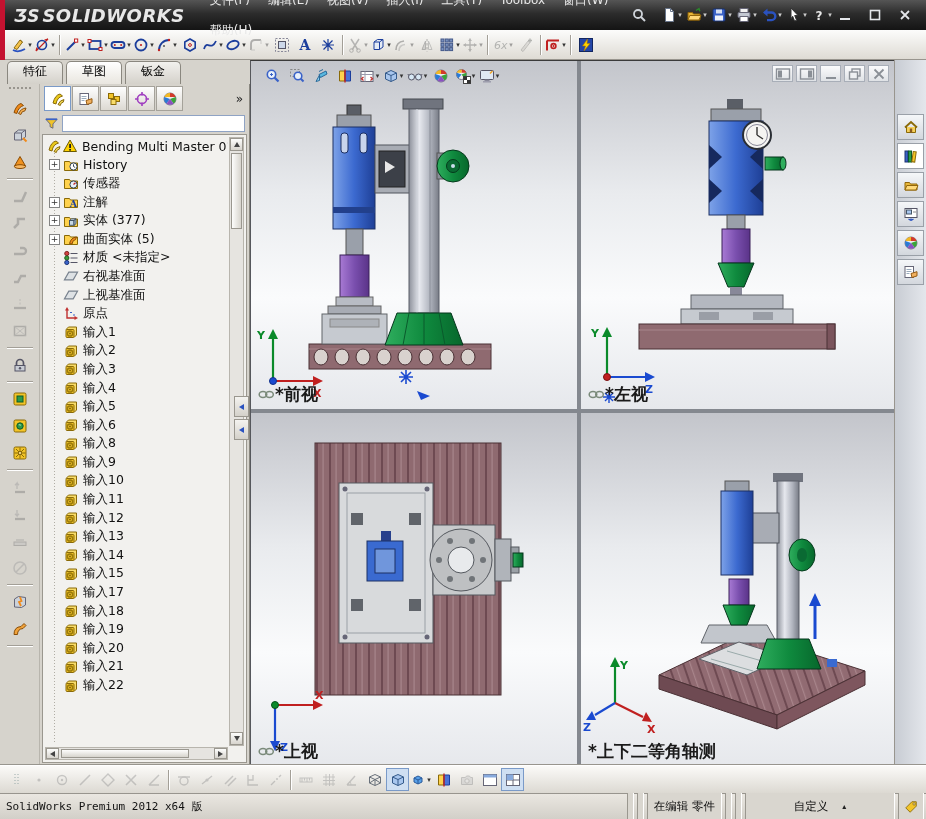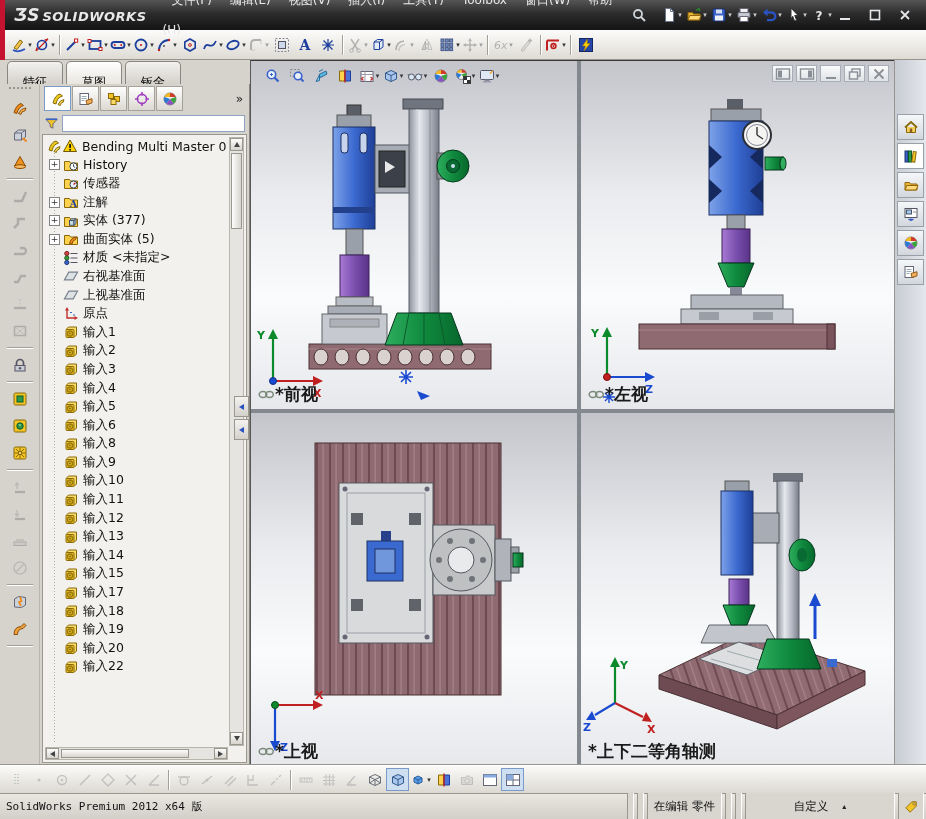--- a/index.html
+++ b/index.html
@@ -9,33 +9,33 @@
 .tbtn{display:inline-flex;align-items:center;justify-content:center;width:23px;height:23px;border:1px solid transparent;position:relative;flex:0 0 auto}
 .tbtn.pressed{background:#cfdff2;border:1px solid #7a9ac8}
 .tbtn.dis{opacity:.42;filter:grayscale(.95)}
 .dd{font-size:7px;color:#333;margin-left:1px;flex:0 0 auto}
 .vsep{width:1px;height:20px;background:#a39f97;box-shadow:1px 0 0 #fff;margin:0 3px;flex:0 0 auto}
 .hsep{width:26px;height:1px;background:#a39f97;box-shadow:0 1px 0 #fff;margin:3px 0;flex:0 0 auto}
 
 #titlebar{height:30px;background:linear-gradient(#555 0%,#2c2c2c 45%,#141414 100%);display:flex;align-items:center;color:#e8e8e8;position:relative;z-index:5}
 #accent{position:absolute;left:0;top:0;width:5px;height:60px;background:#c41230;z-index:9}
 #logo{display:flex;align-items:baseline;padding:0 16px 0 14px;font-style:italic;font-weight:bold;gap:3px}
-.logo-3s{font-size:17px}.logo-main{font-size:13px;letter-spacing:.5px}
+.logo-3s{font-size:17px}.logo-main{font-size:18px;letter-spacing:.5px}
 .menu-item{padding:0 9px;line-height:30px;font-size:12px}
 #tsearch{margin:0 4px}
 #quickbar{display:flex;align-items:center;margin-left:8px}
 #quickbar .tbtn{width:25px;height:24px}
 #quickbar .dd{color:#ccc}
 #winbtns{margin-left:auto;display:flex;align-items:center;gap:8px;padding-right:10px}
 #winbtns .wb{width:22px;height:16px;display:flex;align-items:center;justify-content:center}
 
 #toolbar2{position:absolute;top:30px;left:0;right:0;height:30px;background:linear-gradient(#fcfcfb,#dedbd4);border-bottom:1px solid #98958e;display:flex;align-items:center;padding-left:10px;z-index:4}
 
 #tabsrow{position:absolute;top:61px;left:0;width:250px;height:23px;display:flex;padding-left:7px}
-.tab{padding:12px 15px 0;border:1px solid #8a877f;border-bottom:none;border-radius:5px 5px 0 0;background:linear-gradient(#f2f1ee,#d4d1ca);margin-right:3px;font-size:12px;height:23px}
+.tab{padding:1px 15px 0;border:1px solid #8a877f;border-bottom:none;border-radius:5px 5px 0 0;background:linear-gradient(#f2f1ee,#d4d1ca);margin-right:3px;font-size:12px;height:23px}
 .tab.active{background:linear-gradient(#fff,#e9e6df)}
 
 #leftcol{position:absolute;top:84px;left:0;width:40px;bottom:54px;background:#d6d3cc;border-right:1px solid #b8b5ad;display:flex;flex-direction:column;align-items:center;padding-top:1px;overflow:hidden}
 #leftcol .tbtn{width:28px;height:27px}
 .vgrip{width:22px;height:4px;border-top:2px dotted #98958e;margin:2px 0 3px}
 
 #fpanel{position:absolute;top:84px;left:40px;width:210px;bottom:54px;background:#d6d3cc;border-right:1px solid #8a877f;display:flex;flex-direction:column}
 #ptoolbar{height:28px;display:flex;align-items:center;padding:1px 4px 0;gap:1px}
 #ptoolbar .tbtn{width:27px;height:25px;border:1px solid #a5a29a;background:linear-gradient(#fefefe,#dcd9d2)}
 #ptoolbar .tbtn.pressed{background:#fff;border-color:#7a9ac8}
@@ -1004,20 +1004,32 @@
           <span class="psp"></span>
           <span class="icon">
             <svg width="16" height="16" viewBox="0 0 16 16">
               <path d="M3 5.5l2.5-2.5h8v8L11 13.5" fill="#f8dc6a" stroke="#8a6a08"></path>
               <rect x="3" y="5.5" width="8" height="8" rx="1" fill="#f2c428" stroke="#8a6a08"></rect>
               <circle cx="7" cy="9.5" r="2.6" fill="none" stroke="#9a7a0a" stroke-width="1.5"></circle>
               <circle cx="7" cy="9.5" r=".9" fill="#7a5c06"></circle>
             </svg>
           </span>
           <span class="lbl">输入20</span>
+        </div>
+        <div class="trow">
+          <span class="psp"></span>
+          <span class="icon">
+            <svg width="16" height="16" viewBox="0 0 16 16">
+              <path d="M3 5.5l2.5-2.5h8v8L11 13.5" fill="#f8dc6a" stroke="#8a6a08"></path>
+              <rect x="3" y="5.5" width="8" height="8" rx="1" fill="#f2c428" stroke="#8a6a08"></rect>
+              <circle cx="7" cy="9.5" r="2.6" fill="none" stroke="#9a7a0a" stroke-width="1.5"></circle>
+              <circle cx="7" cy="9.5" r=".9" fill="#7a5c06"></circle>
+            </svg>
+          </span>
+          <span class="lbl">输入21</span>
         </div>
         <div class="trow">
           <span class="psp"></span>
           <span class="icon">
             <svg width="16" height="16" viewBox="0 0 16 16">
               <path d="M3 5.5l2.5-2.5h8v8L11 13.5" fill="#f8dc6a" stroke="#8a6a08"></path>
               <rect x="3" y="5.5" width="8" height="8" rx="1" fill="#f2c428" stroke="#8a6a08"></rect>
               <circle cx="7" cy="9.5" r="2.6" fill="none" stroke="#9a7a0a" stroke-width="1.5"></circle>
               <circle cx="7" cy="9.5" r=".9" fill="#7a5c06"></circle>
             </svg>

